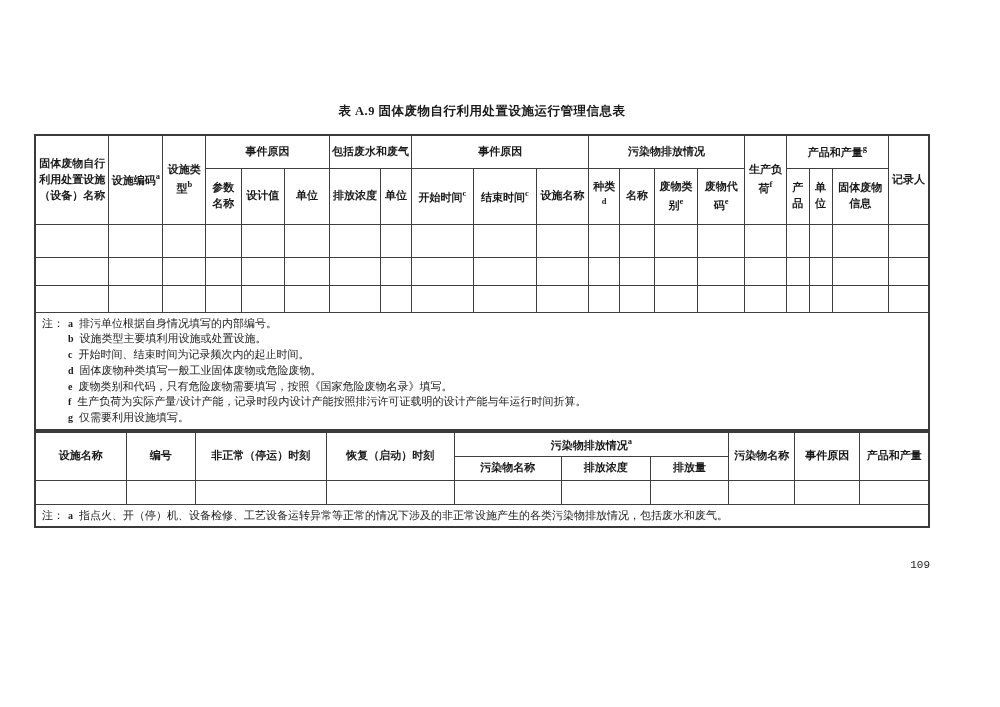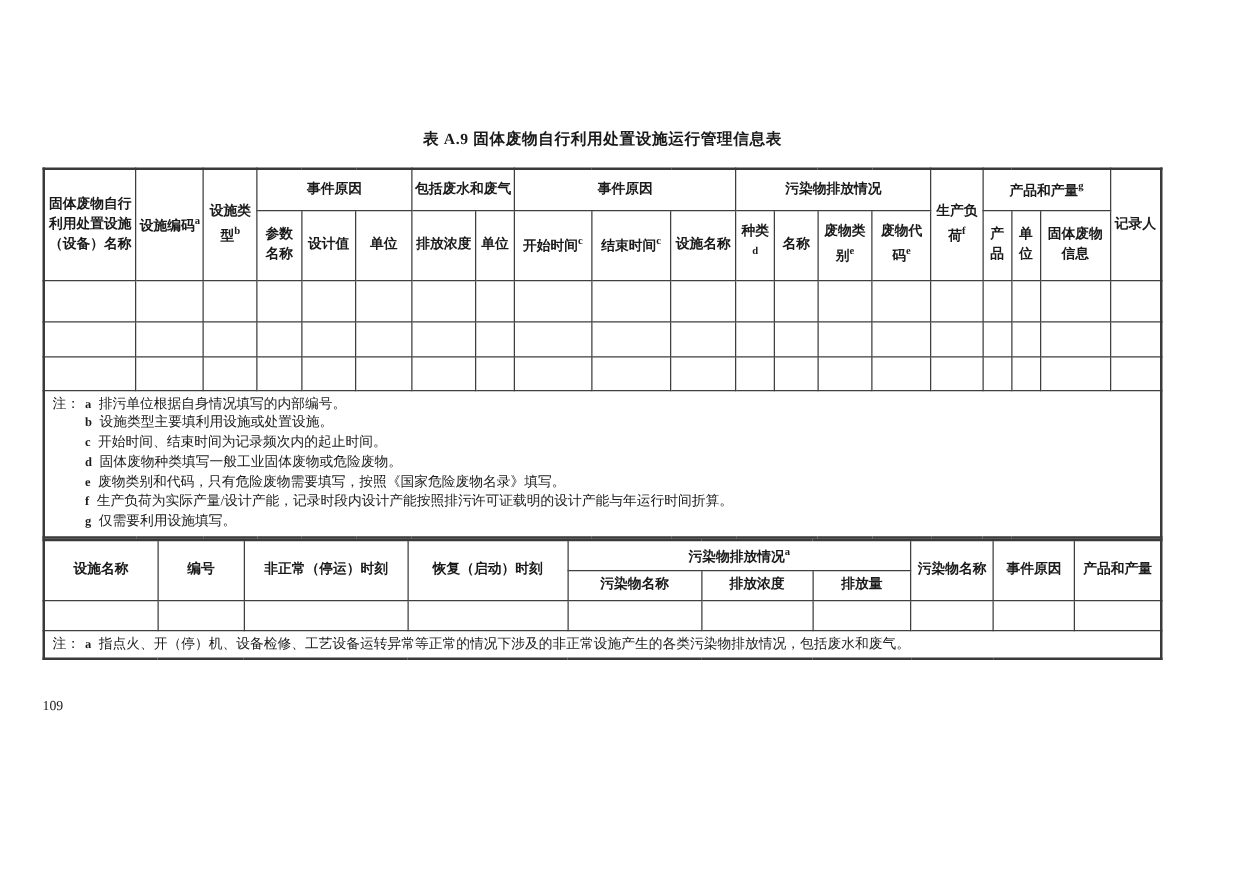--- a/index.html
+++ b/index.html
@@ -61,23 +61,24 @@
     text-align:left;
     font-size:11px;
     padding:3px 6px 3px 6px;
   }
   .note-line { display:flex; align-items:baseline; line-height:14.8px; }
   .note-head { width:26px; flex:none; }
   .note-sup  { flex:none; font-weight:bold; font-size:10px; margin-right:6px; }
   .note-text { flex:1; }
 
   .page-number {
-    text-align:left;
+    text-align:right;
     font-size:11px;
     margin-top:31px;
+    font-family:Liberation Mono, monospace;
   }
 </style>
 </head>
 <body>
 
 <div class="page">
   <div class="content">
 
     <div class="table-title title-a9">表 A.9 固体废物自行利用处置设施运行管理信息表</div>
 

